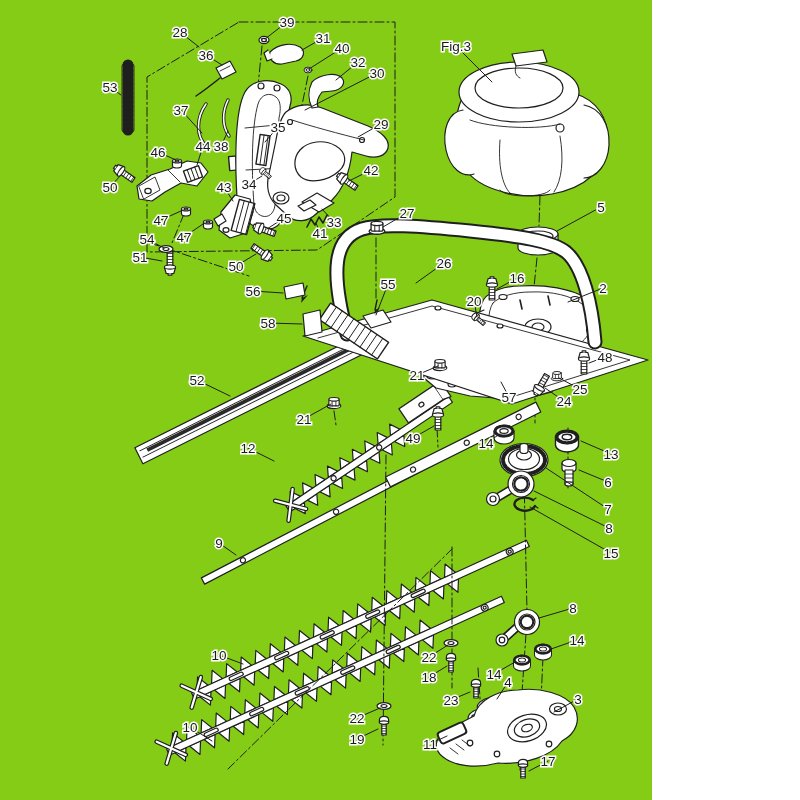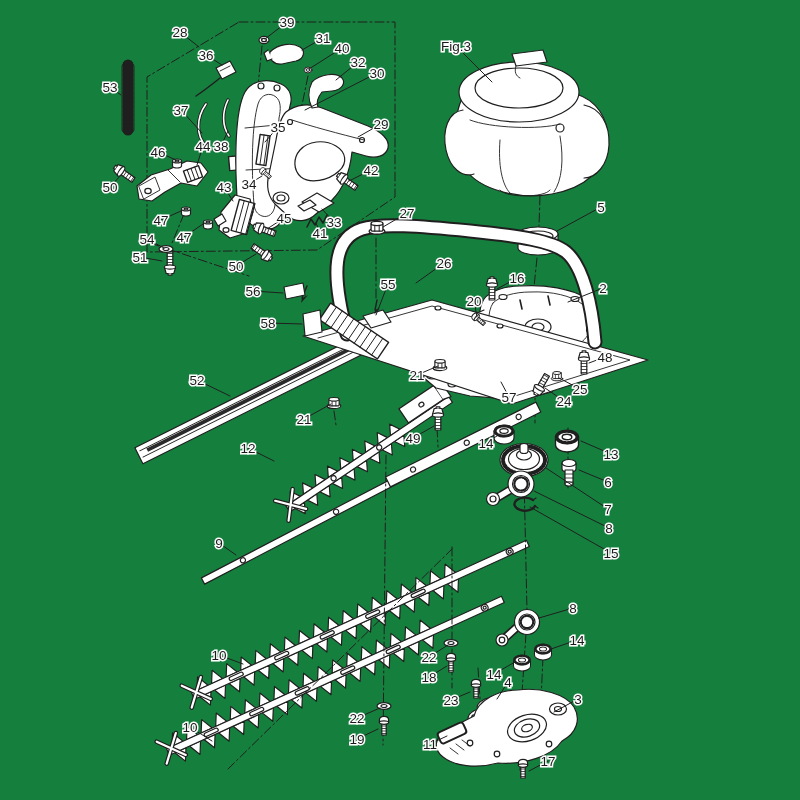--- a/index.html
+++ b/index.html
@@ -1,16 +1,16 @@
 <!DOCTYPE html>
 <html><head>
 <meta charset="utf-8">
 <style>
   html,body{margin:0;padding:0;background:#ffffff;}
-  .stage{position:relative;width:800px;height:800px;background:#15803d;overflow:hidden;
+  .stage{position:relative;width:652px;height:800px;background:#84cc16;overflow:hidden;
          font-family:"Liberation Sans", sans-serif;}
   svg{position:absolute;left:0;top:0;}
   .dashdot{stroke-dasharray:9 3 2 3;stroke-width:1;}
   .leader{stroke-width:1;}
   text.callout{font-size:13.5px;fill:#1a1a1a;stroke:#ffffff;stroke-width:3px;
                paint-order:stroke;text-anchor:middle;dominant-baseline:central;
                font-family:"Liberation Sans", sans-serif;}
 </style>
 </head>
 <body>

